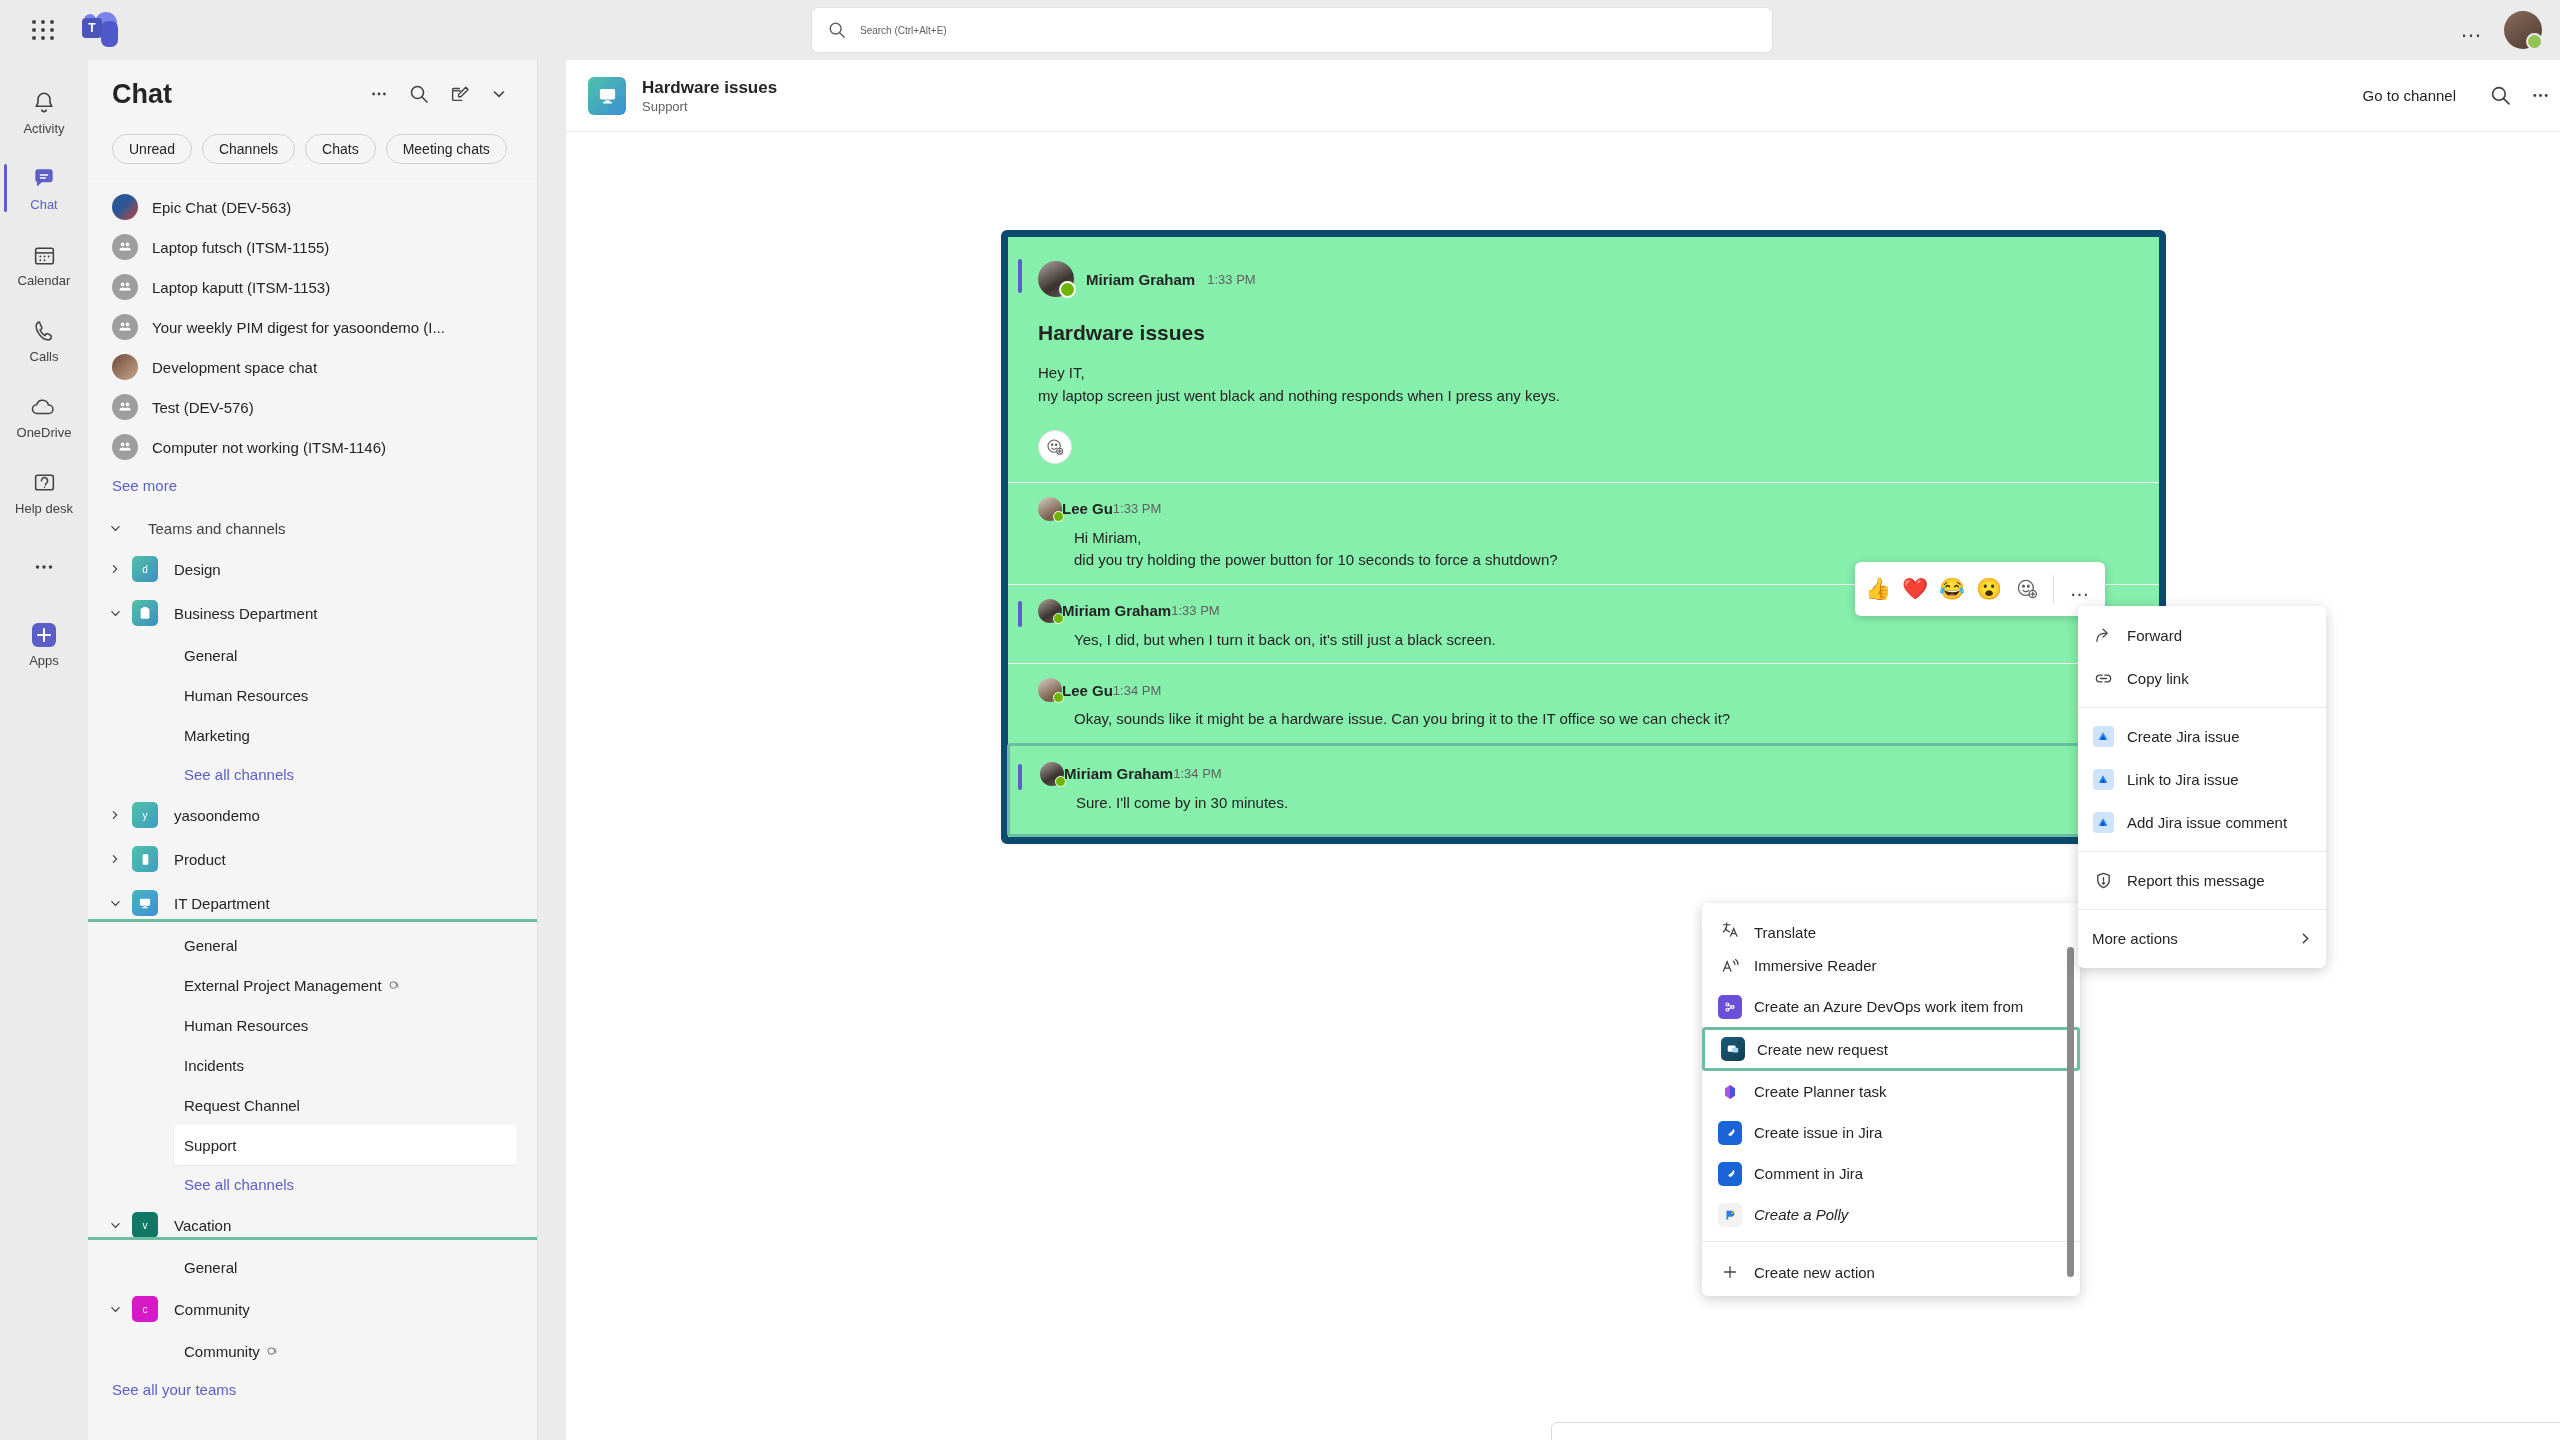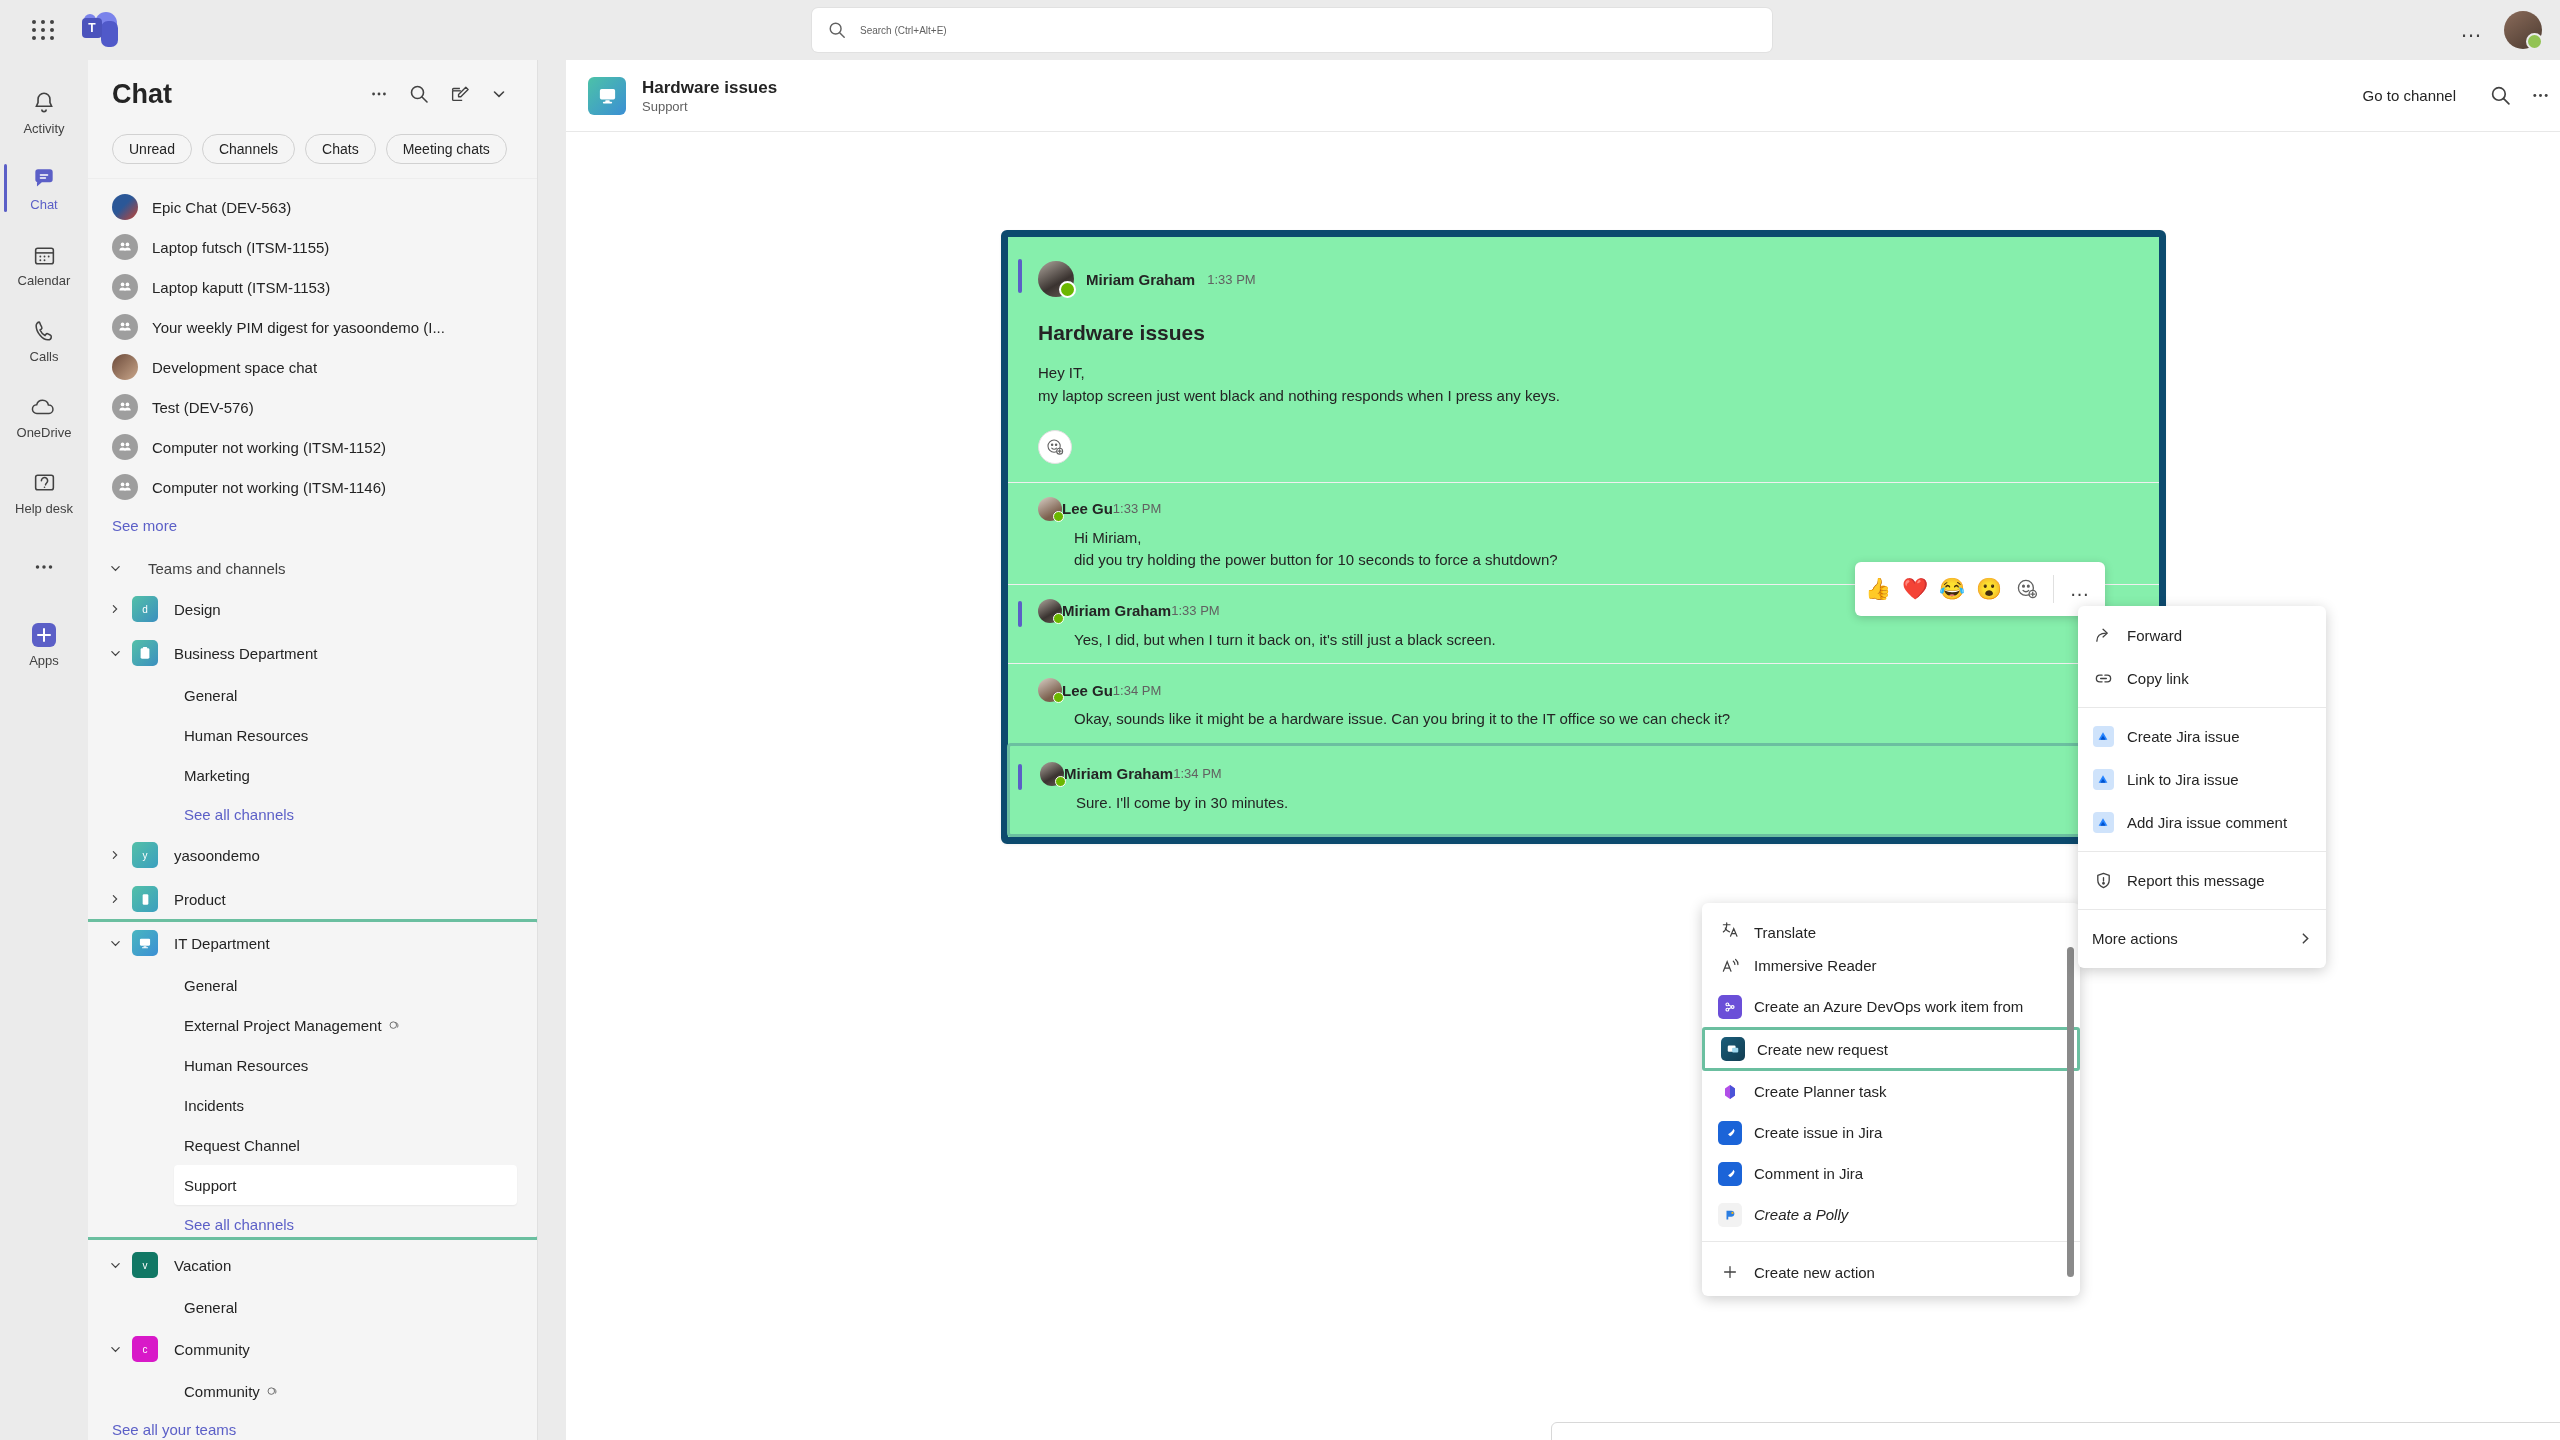--- a/index.html
+++ b/index.html
@@ -390,31 +390,20 @@
         </div>
       <div class="chat-row">
           <span class="cav">
         <svg width="14" height="14" viewBox="0 0 16 16">
               <circle cx="5.2" cy="5" r="2.1" fill="#fff"></circle>
               <circle cx="10.8" cy="5" r="2.1" fill="#fff"></circle>
               <path d="M1.5 12c0-2 1.7-3.3 3.7-3.3S8.9 10 8.9 12z" fill="#fff"></path>
               <path d="M7.2 12c0-2 1.7-3.3 3.7-3.3S14.6 10 14.6 12z" fill="#fff"></path>
             </svg>
           </span>
-          <span class="crow-label">Computer not working (ITSM-1152)</span>
-        </div>
-      <div class="chat-row">
-          <span class="cav">
-        <svg width="14" height="14" viewBox="0 0 16 16">
-              <circle cx="5.2" cy="5" r="2.1" fill="#fff"></circle>
-              <circle cx="10.8" cy="5" r="2.1" fill="#fff"></circle>
-              <path d="M1.5 12c0-2 1.7-3.3 3.7-3.3S8.9 10 8.9 12z" fill="#fff"></path>
-              <path d="M7.2 12c0-2 1.7-3.3 3.7-3.3S14.6 10 14.6 12z" fill="#fff"></path>
-            </svg>
-          </span>
           <span class="crow-label">Computer not working (ITSM-1146)</span>
         </div>
 
       <div class="link-row">See more</div>
 
       <div class="section-head">
         <span class="chev">
           <svg width="11" height="11" viewBox="0 0 12 12" fill="none" stroke="#424242" stroke-width="1.4">
               <path d="M2 4l4 4 4-4" stroke-linecap="round"></path>
             </svg>

